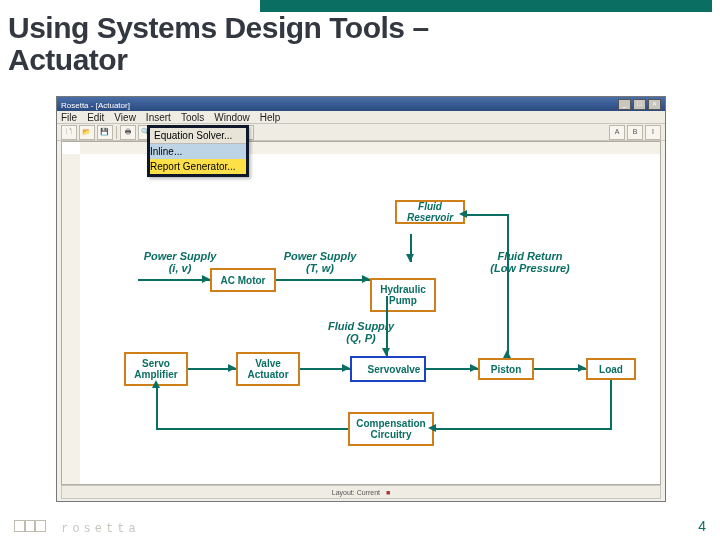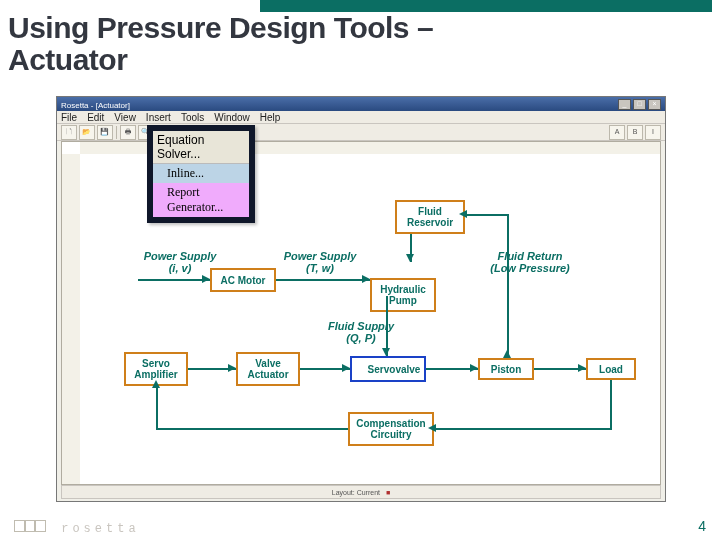--- a/index.html
+++ b/index.html
@@ -84,34 +84,33 @@
     border: 1px solid #bcb8ac;
     font-size: 7px; line-height: 11px; text-align: center;
     color: #555;
   }
   .tbsep { width:1px; height:13px; background:#bcb8ac; margin:0 1px; }
   .dropdown-open {
     position: absolute;
     top: 28px;
     left: 90px;
     width: 96px;
-    background: #f0abfc;
-    border: 6px solid #0f172a;
+    background: #fde047;
+    border: 3px solid #0f172a;
     box-shadow: 2px 2px 3px rgba(0,0,0,0.25);
-    font-size: 12px;
+    font-size: 10px;
     z-index: 5;
   }
   .dropdown-open .dd-title {
     padding: 2px 4px;
     border-bottom: 1px solid #bbb;
     background: #e8e5d8;
   }
   .dropdown-open .dd-item {
-    padding: 2px 14px;
-    font-family: Liberation Serif, serif;
+    padding: 2px 0;
   }
   .dropdown-open .dd-item.sel {
     background: #bcd4e6;
   }
   .app-canvas {
     position: absolute;
     top: 44px;
     left: 4px;
     right: 4px;
     bottom: 16px;
@@ -205,21 +204,21 @@
   .ahead.left  { border-top:4px solid transparent; border-bottom:4px solid transparent; border-right:8px solid #0b6e63; }
   .ahead.down  { border-left:4px solid transparent; border-right:4px solid transparent; border-top:8px solid #0b6e63; }
   .ahead.up    { border-left:4px solid transparent; border-right:4px solid transparent; border-bottom:8px solid #0b6e63; }
 </style>
 </head>
 <body>
 
 <div class="title-bar"></div>
 
 <div class="slide-title">
-  <span>Using Pressure Design Tools –</span><br>
+  <span>Using Systems Design Tools –</span><br>
   <span>Actuator</span>
 </div>
 
 <div class="screenshot-frame">
 
   <div class="app-titlebar">
     <span>Rosetta - [Actuator]</span>
     <span class="spacer"></span>
     <span class="winbtn">_</span>
     <span class="winbtn">□</span>
@@ -260,21 +259,21 @@
     <div class="dd-title">Equation Solver...</div>
     <div class="dd-item sel">Inline...</div>
     <div class="dd-item">Report Generator...</div>
   </div>
 
   <div class="app-canvas">
     <div class="ruler-h"></div>
     <div class="ruler-v"></div>
     <div class="canvas-inner">
 
-      <div class="node" style="left:315px; top:46px; width:70px; height:34px;">Fluid<br>Reservoir</div>
+      <div class="node" style="left:315px; top:46px; width:70px; height:24px;font-style:italic;">Fluid<br>Reservoir</div>
       <div class="node" style="left:130px; top:114px; width:66px; height:24px;">AC Motor</div>
       <div class="node" style="left:290px; top:124px; width:66px; height:34px;">Hydraulic<br>Pump</div>
       <div class="node" style="left:44px;  top:198px; width:64px; height:34px;">Servo<br>Amplifier</div>
       <div class="node" style="left:156px; top:198px; width:64px; height:34px;">Valve<br>Actuator</div>
       <div class="node blue" style="left:270px; top:202px; width:76px; height:26px;">Servovalve</div>
       <div class="node" style="left:398px; top:204px; width:56px; height:22px;">Piston</div>
       <div class="node" style="left:506px; top:204px; width:50px; height:22px;">Load</div>
       <div class="node" style="left:268px; top:258px; width:86px; height:34px;">Compensation<br>Circuitry</div>
 
       <div class="edge-label" style="left:62px; top:96px; width:76px;">Power Supply<br>(i, v)</div>

